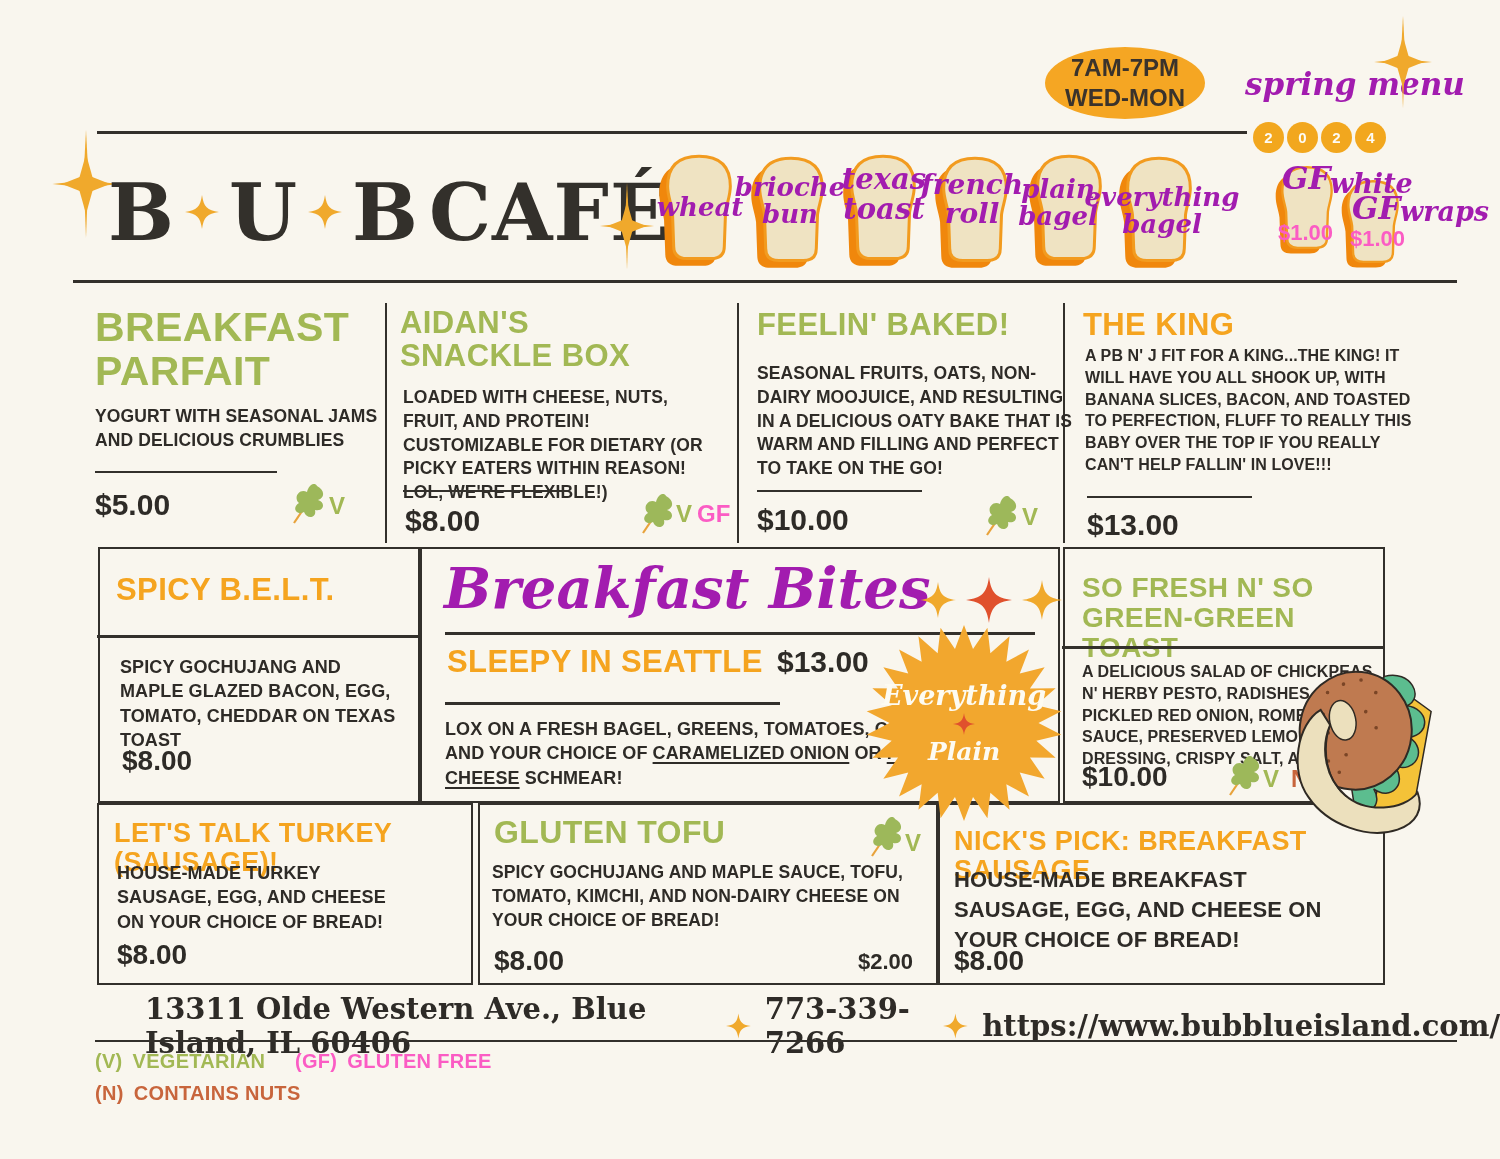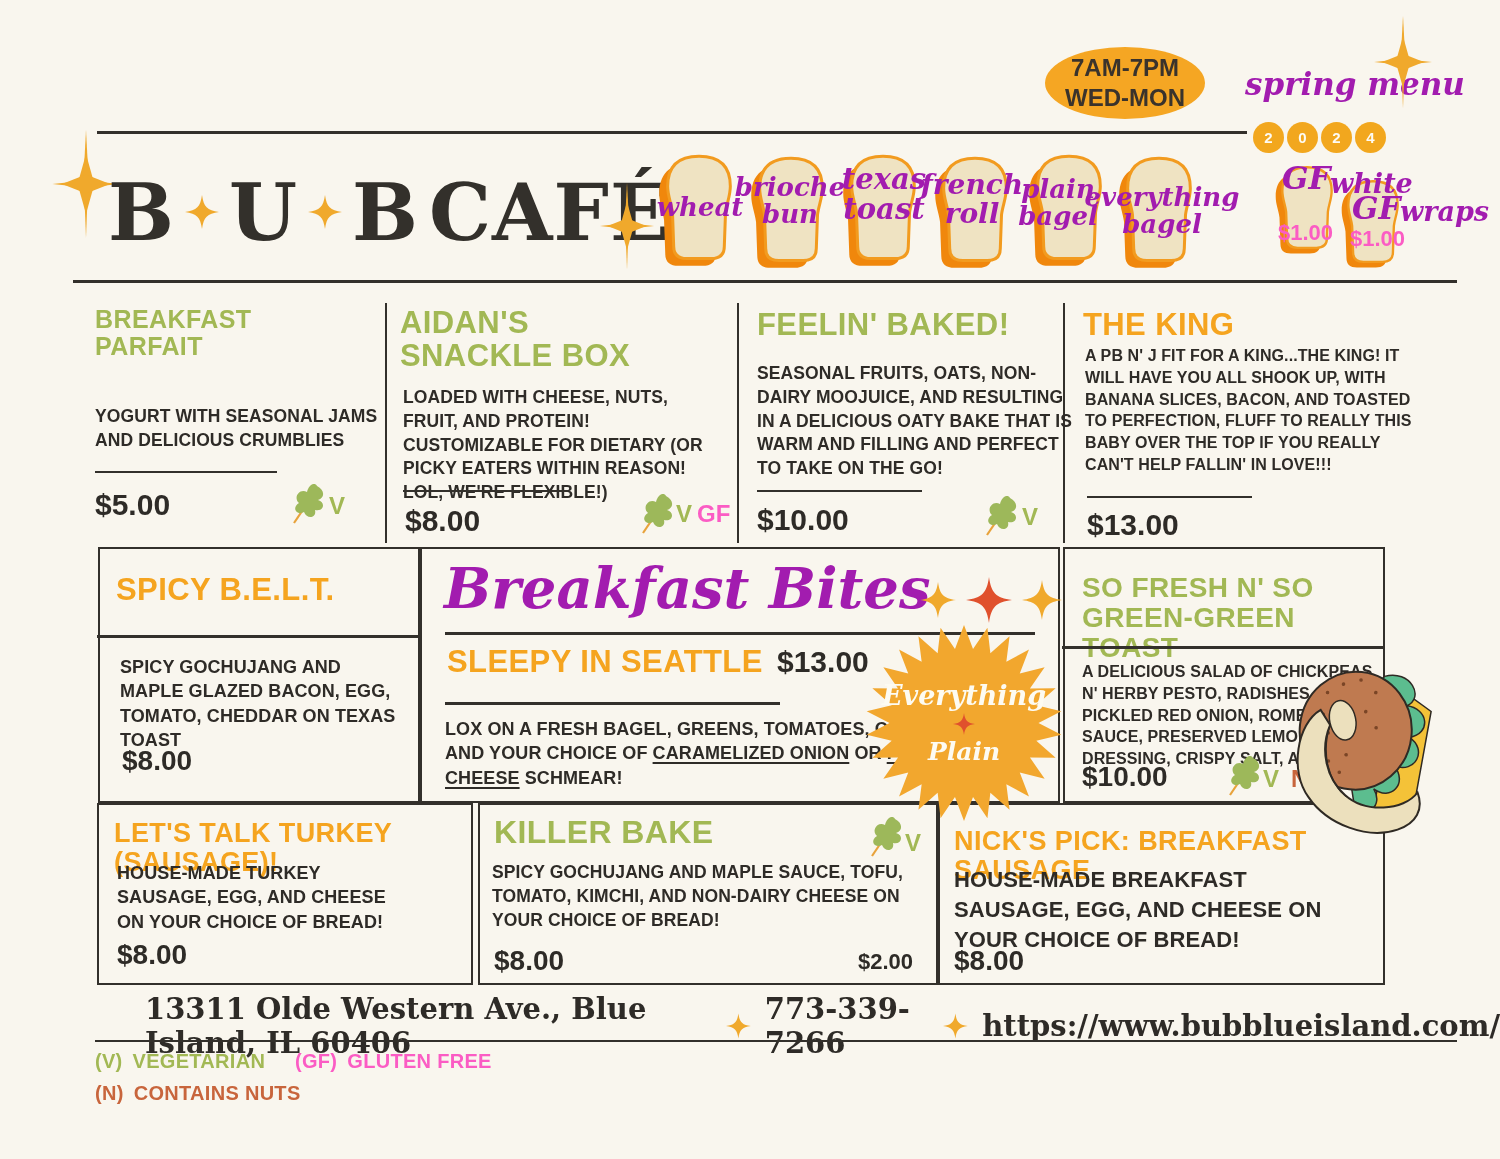--- a/index.html
+++ b/index.html
@@ -141,21 +141,21 @@
   <div class="abs script" style="left:1330px;top:168px;font-size:27px;z-index:4;">white</div>
   <div class="abs pink" style="left:1278px;top:220px;font-size:22px;font-weight:800;z-index:4;">$1.00</div>
   <div class="abs script pink" style="left:1352px;top:190px;font-size:31px;z-index:4;">GF</div>
   <div class="abs script" style="left:1400px;top:196px;font-size:27px;z-index:4;">wraps</div>
   <div class="abs pink" style="left:1350px;top:226px;font-size:22px;font-weight:800;z-index:4;">$1.00</div>
 
   <div class="vrule" style="left:385px;top:303px;height:240px;"></div>
   <div class="vrule" style="left:737px;top:303px;height:240px;"></div>
   <div class="vrule" style="left:1063px;top:303px;height:240px;"></div>
 
-  <div class="abs h green pre" style="left:95px;top:306px;font-size:25px;">BREAKFAST
+  <div class="abs h green pre" style="left:95px;top:306px;font-size:41px;">BREAKFAST
 PARFAIT</div>
   <div class="abs desc" style="left:95px;top:405px;width:285px;">YOGURT WITH SEASONAL JAMS AND DELICIOUS CRUMBLIES</div>
   <div class="rule" style="left:95px;top:471px;width:182px;height:2px;"></div>
   <div class="abs price" style="left:95px;top:488px;font-size:30px;">$5.00</div>
   <svg class="abs" style="left:287px;top:482px;" width="40" height="44" viewBox="0 0 40 44">
       <line x1="7" y1="41" x2="30" y2="7" stroke="#e8a33c" stroke-width="2.2"></line>
       <path fill="#9db85a" d="M30,4 C38,8 38,16 31,18 C39,20 37,30 28,28 C30,36 20,38 17,30 C10,34 4,26 12,21 C6,16 12,6 20,10 C22,2 28,0 30,4 Z"></path>
     </svg>
   <div class="abs tag green" style="left:329px;top:492px;">V</div>
 
@@ -263,21 +263,21 @@
     <path d="M36,82 C30,110 40,140 60,152" fill="none" stroke="#2f2a24" stroke-width="1.2"></path>
   </svg>
 
   <div class="box" style="left:97px;top:803px;width:376px;height:182px;">
     <div class="abs h orangetxt" style="left:15px;top:14px;font-size:27px;">LET'S TALK TURKEY (SAUSAGE)!</div>
     <div class="abs desc" style="left:18px;top:56px;width:300px;font-size:18px;">HOUSE-MADE TURKEY SAUSAGE, EGG, AND CHEESE ON YOUR CHOICE OF BREAD!</div>
     <div class="abs price" style="left:18px;top:134px;">$8.00</div>
   </div>
 
   <div class="box" style="left:478px;top:803px;width:460px;height:182px;">
-    <div class="abs h green" style="left:14px;top:10px;font-size:32px;">KILLER BAKE</div>
+    <div class="abs h green" style="left:14px;top:10px;font-size:32px;">GLUTEN TOFU</div>
     <svg class="abs" style="left:385px;top:10px;" width="40" height="44" viewBox="0 0 40 44">
         <line x1="7" y1="41" x2="30" y2="7" stroke="#e8a33c" stroke-width="2.2"></line>
         <path fill="#9db85a" d="M30,4 C38,8 38,16 31,18 C39,20 37,30 28,28 C30,36 20,38 17,30 C10,34 4,26 12,21 C6,16 12,6 20,10 C22,2 28,0 30,4 Z"></path>
       </svg>
     <div class="abs tag green" style="left:425px;top:24px;">V</div>
     <div class="abs desc" style="left:12px;top:56px;width:446px;">SPICY GOCHUJANG AND MAPLE SAUCE, TOFU, TOMATO, KIMCHI, AND NON-DAIRY CHEESE ON YOUR CHOICE OF BREAD!</div>
     <div class="abs price" style="left:14px;top:140px;">$8.00</div>
     <div class="abs price" style="left:378px;top:144px;font-size:22px;">$2.00</div>
   </div>
 

